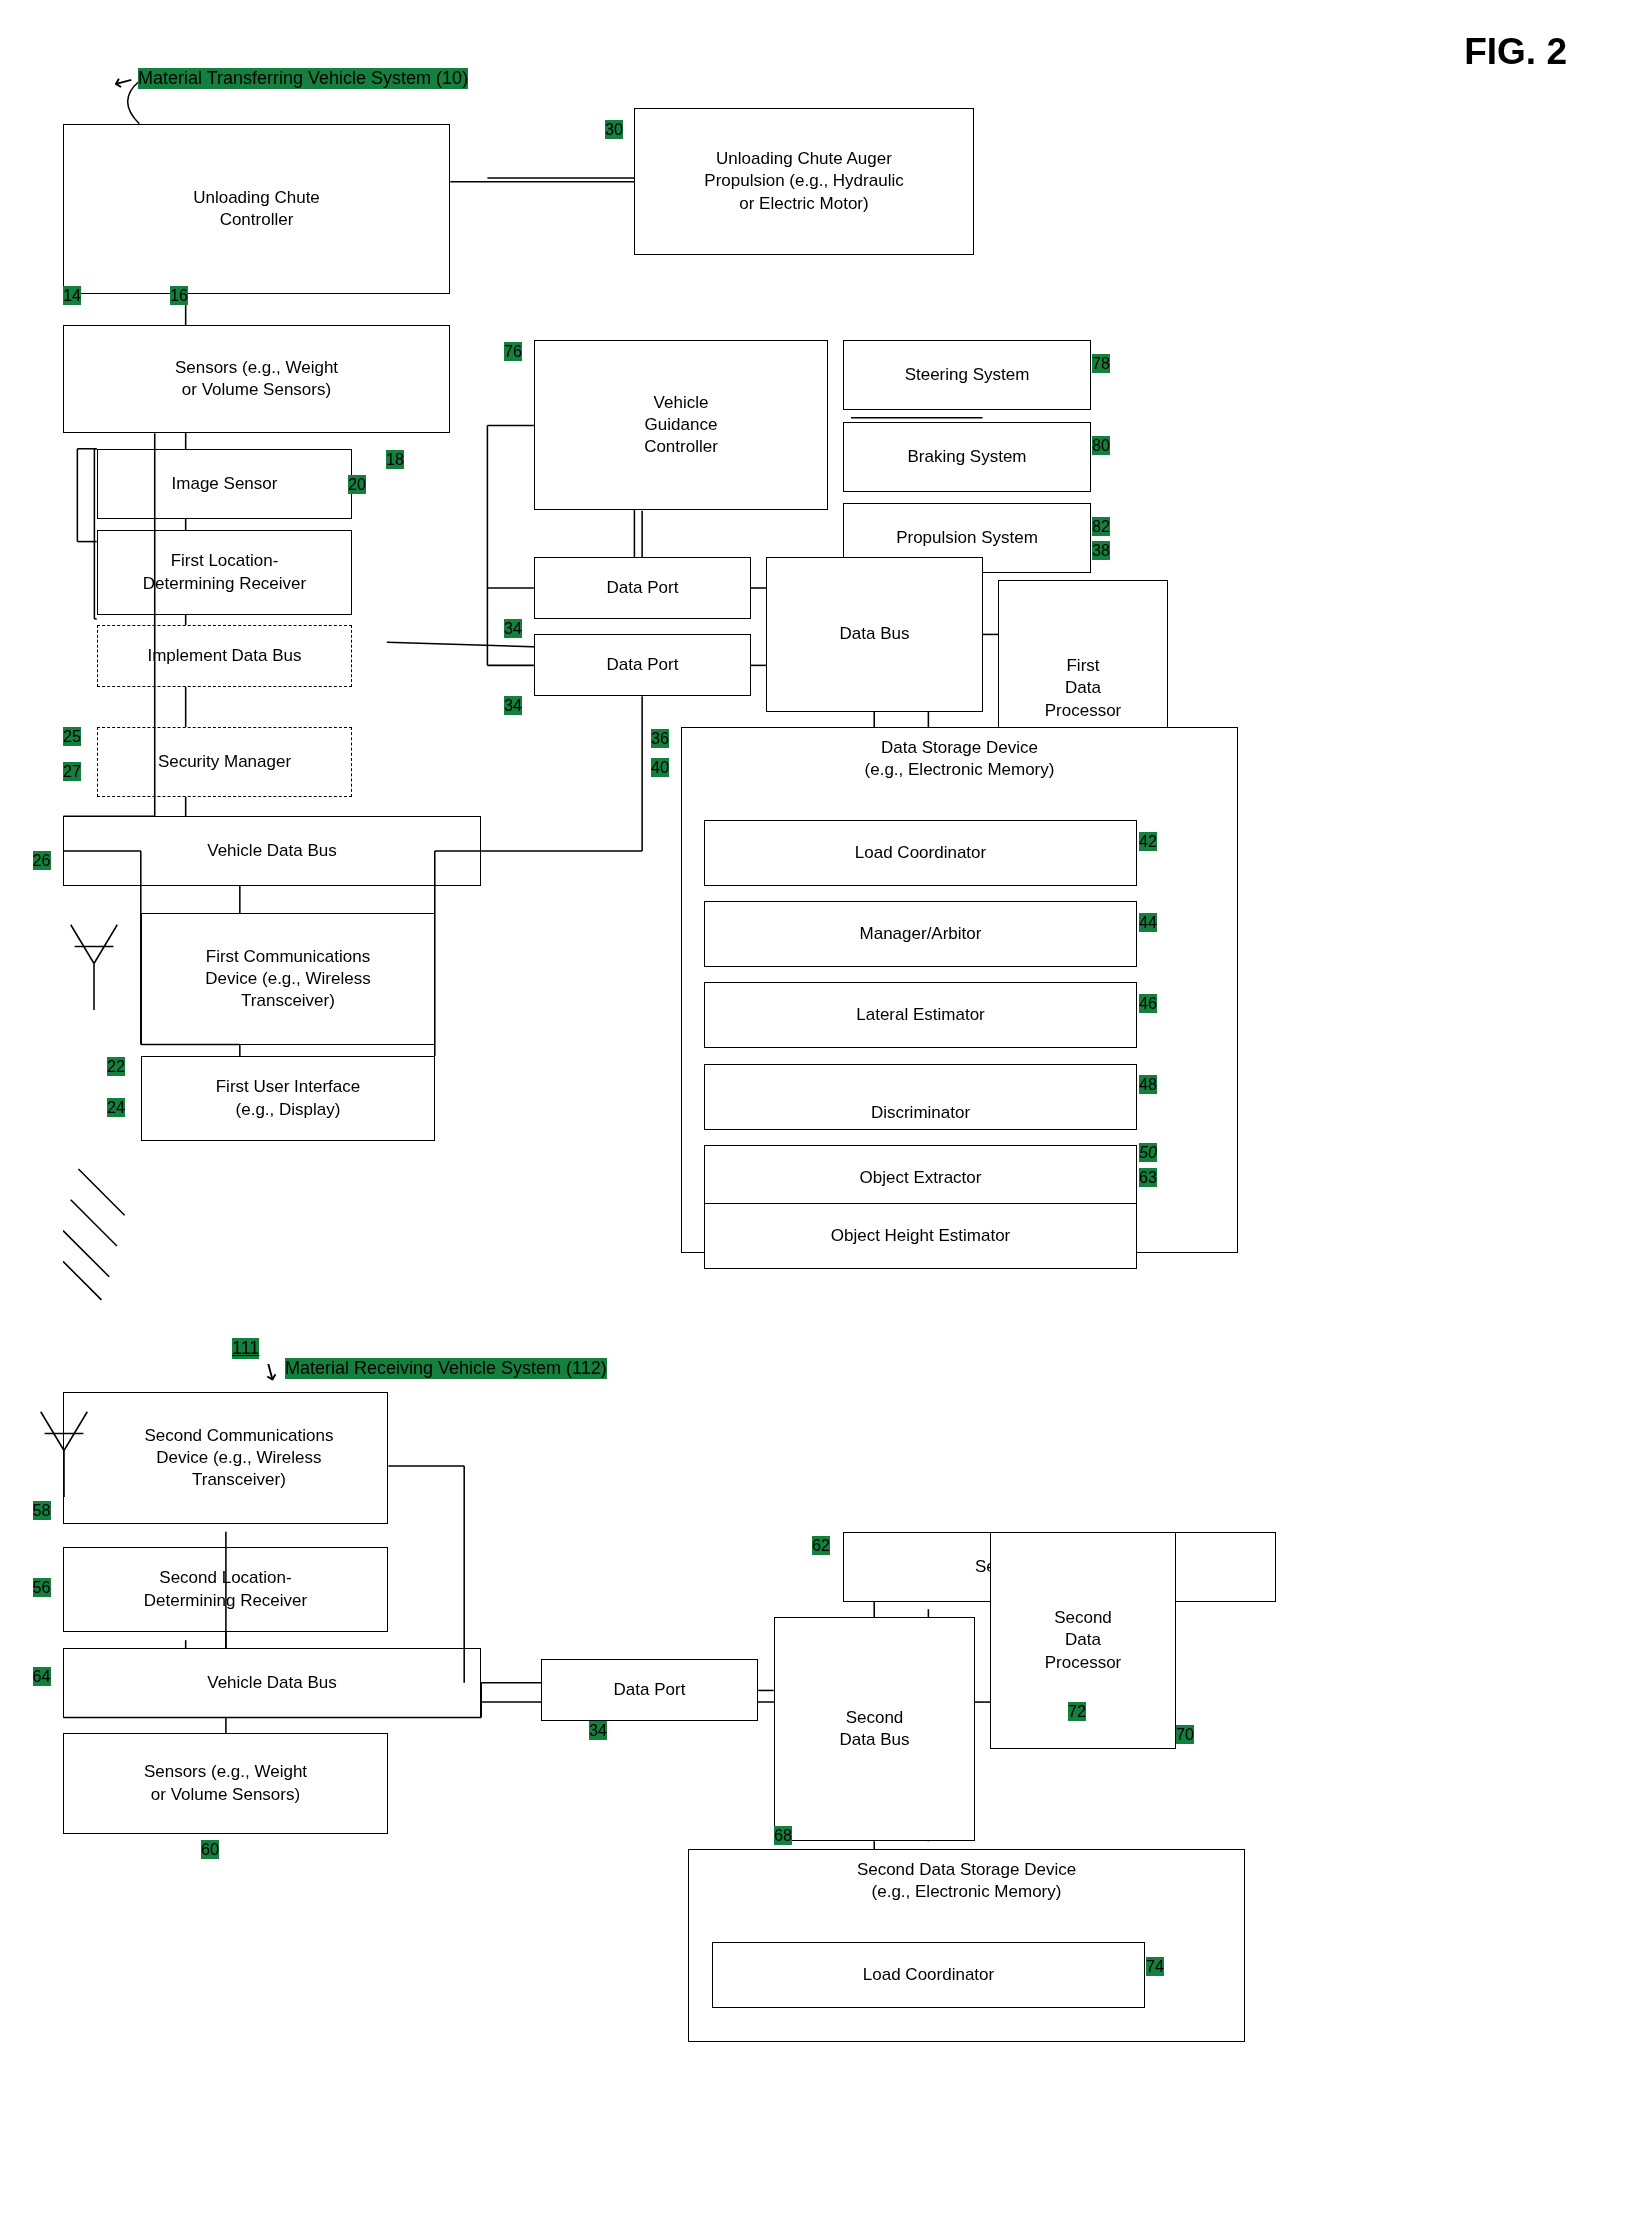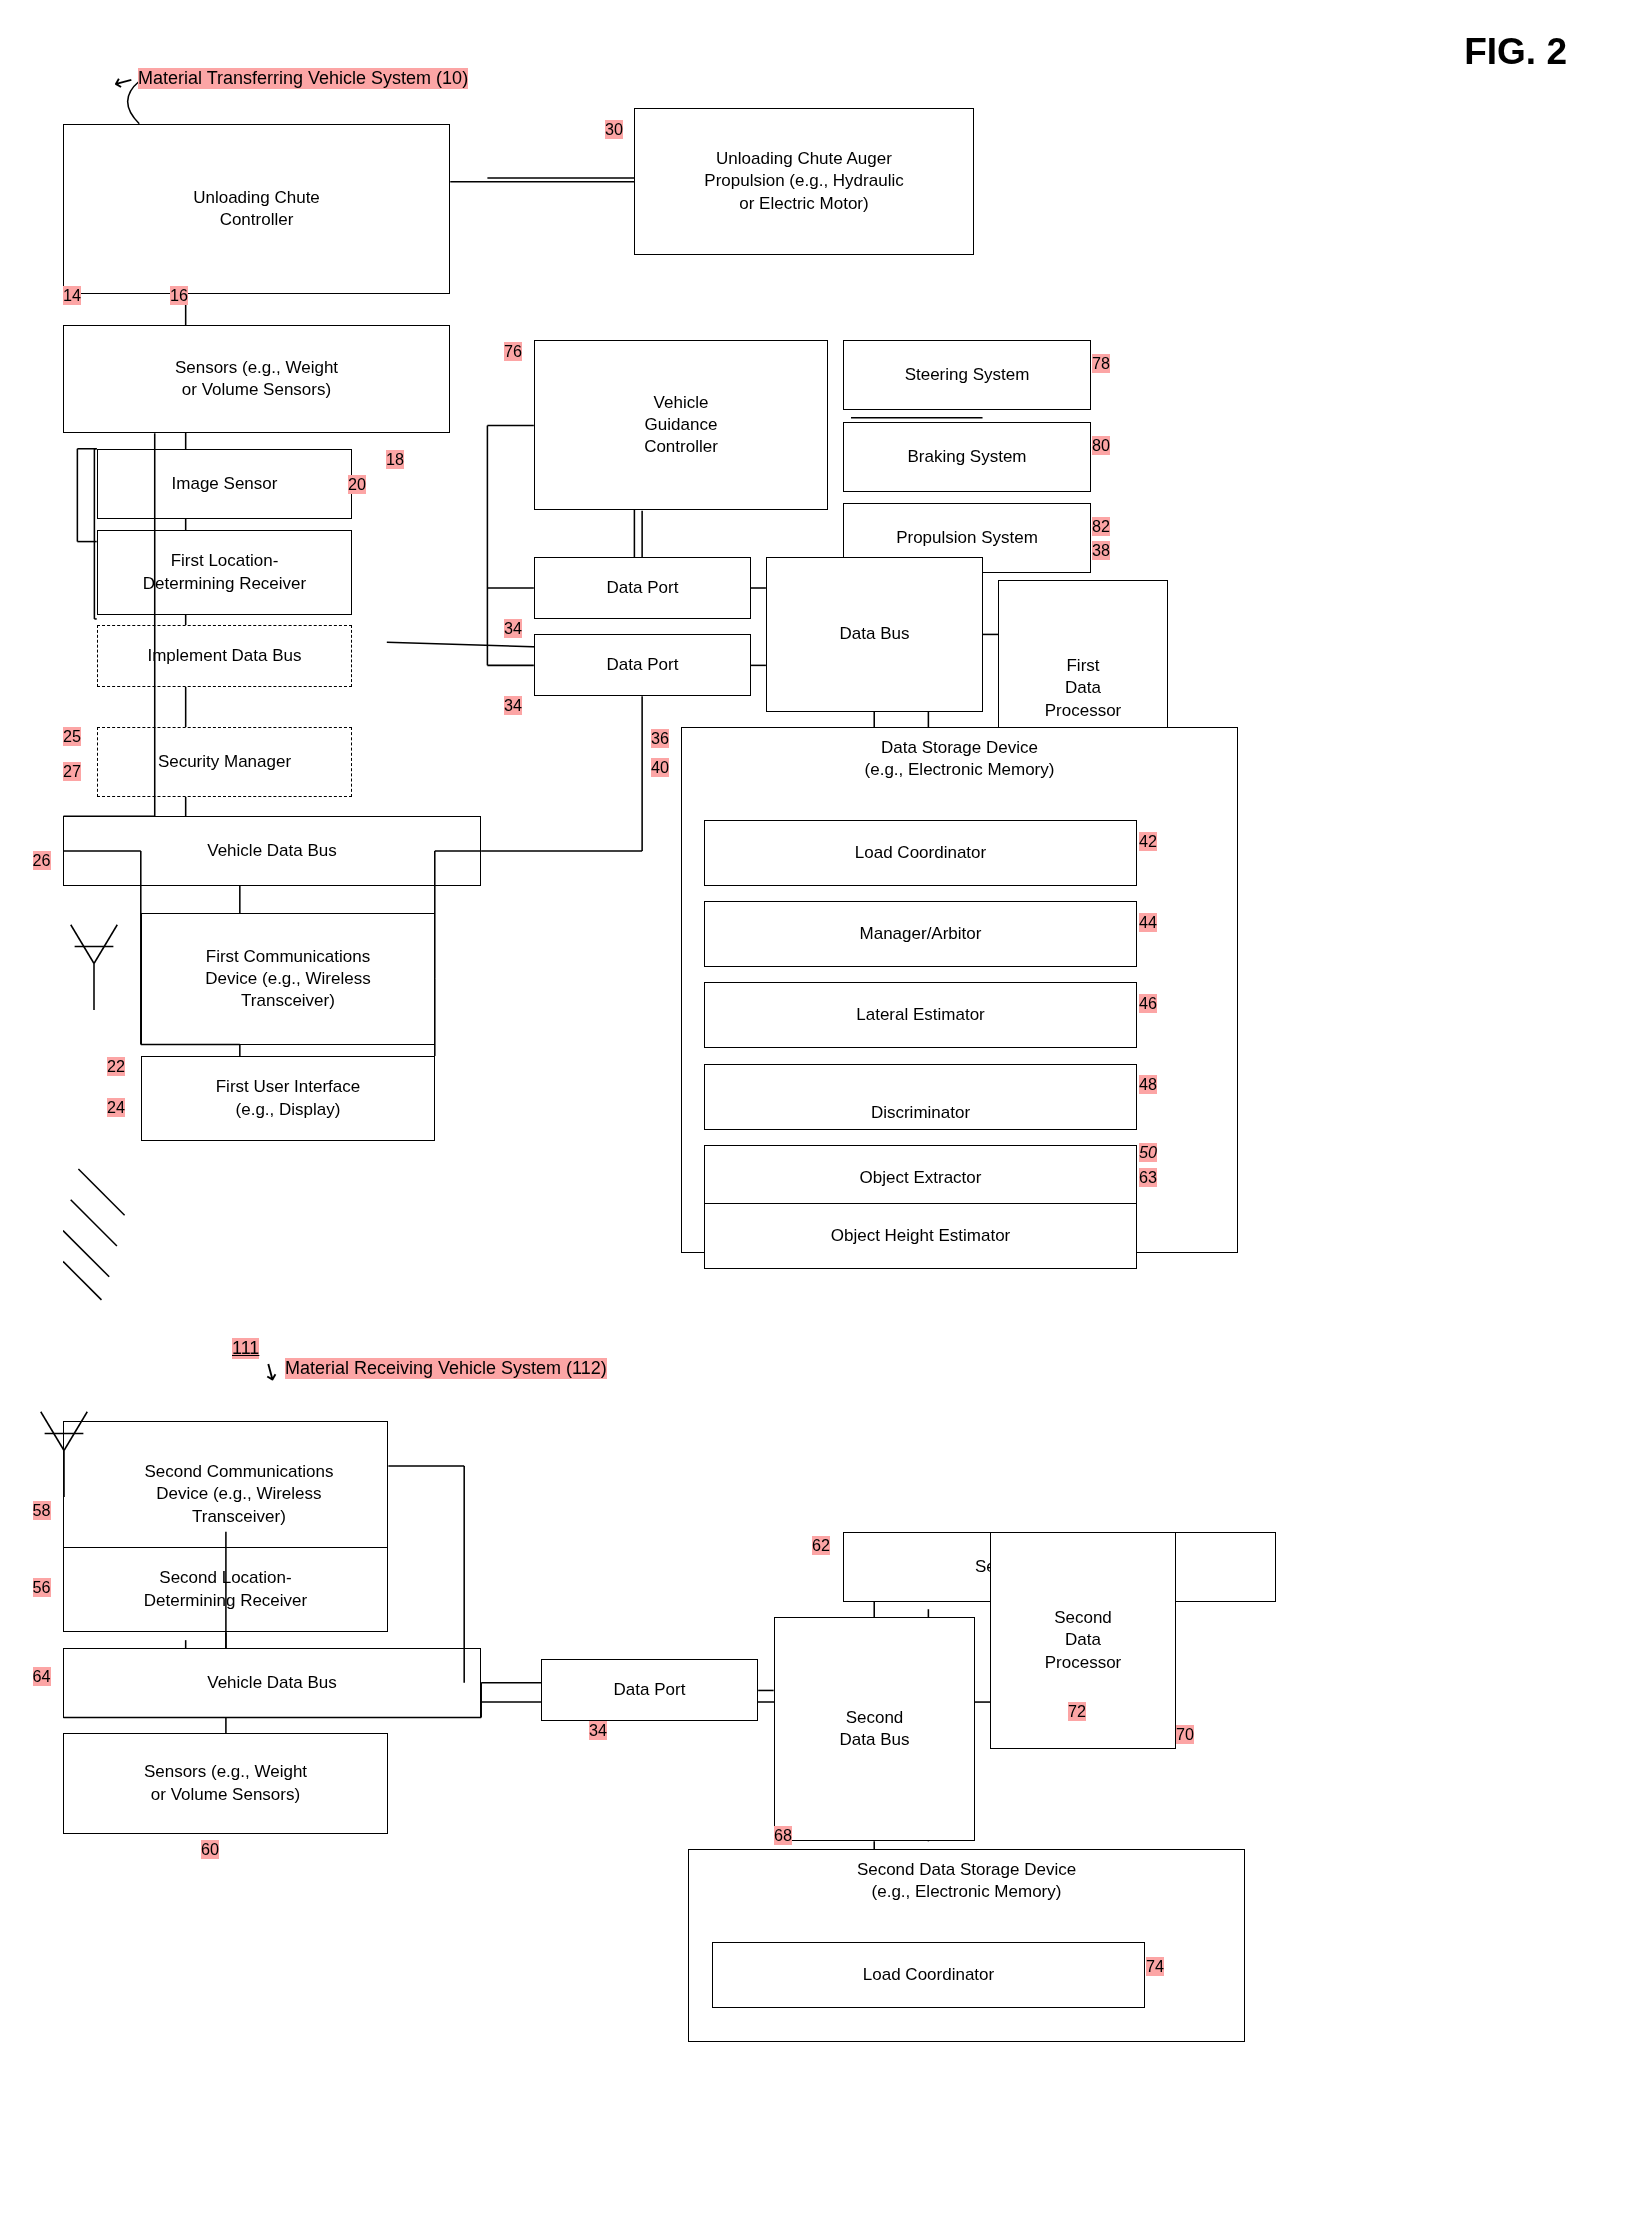--- a/index.html
+++ b/index.html
@@ -28,21 +28,21 @@
       padding: 4.6px 6.2px;
       line-height: 1.3;
       font-size: 17px;
     }
     .box.dashed {
       border: 1.5px dashed #000;
     }
     .label {
       position: absolute;
       font-size: 16.2px;
-      background: #fca5a5;
+      background: #15803d;
       white-space: nowrap;
       text-align: center;
     }
     .fig-title {
       position: absolute;
       font-size: 37px;
       font-weight: bold;
       top: 31px;
       right: 77px;
     }
@@ -279,21 +279,21 @@
   <div class="label" style="top:1168px; left:1139px;">63</div>
 
   <div class="box" style="left:704px; top:1203px; width:433px; height:66px;">
     <span>Object Height Estimator</span>
   </div>
 
   <div class="label" style="top:1338px; left:232px; font-size:18px; text-decoration:underline;">111</div>
   <div class="label" style="top:1358px; left:285px; font-size:18px;">Material Receiving Vehicle System (112)</div>
   <div style="position:absolute; top:1358px; left:261px; font-size:23px; transform:rotate(30deg);">↘</div>
 
-  <div class="box" style="left:63px; top:1421px; width:325px; height:147px;padding-left:33px;">
+  <div class="box" style="left:63px; top:1392px; width:325px; height:132px;padding-left:33px;">
     <span>Second Communications<br>Device (e.g., Wireless<br>Transceiver)</span>
   </div>
 
   <div class="label" style="top:1501px; left:32.5px;">58</div>
 
   <svg style="position:absolute; left:32.5px; top:1404px; width:62px; height:93px;" viewBox="0 0 80 120" width="62" height="93">
     <line x1="40" y1="120" x2="40" y2="60" stroke="#000" stroke-width="2"></line>
     <line x1="40" y1="60" x2="10" y2="10" stroke="#000" stroke-width="2"></line>
     <line x1="40" y1="60" x2="70" y2="10" stroke="#000" stroke-width="2"></line>
     <line x1="15" y1="38" x2="65" y2="38" stroke="#000" stroke-width="2"></line>

